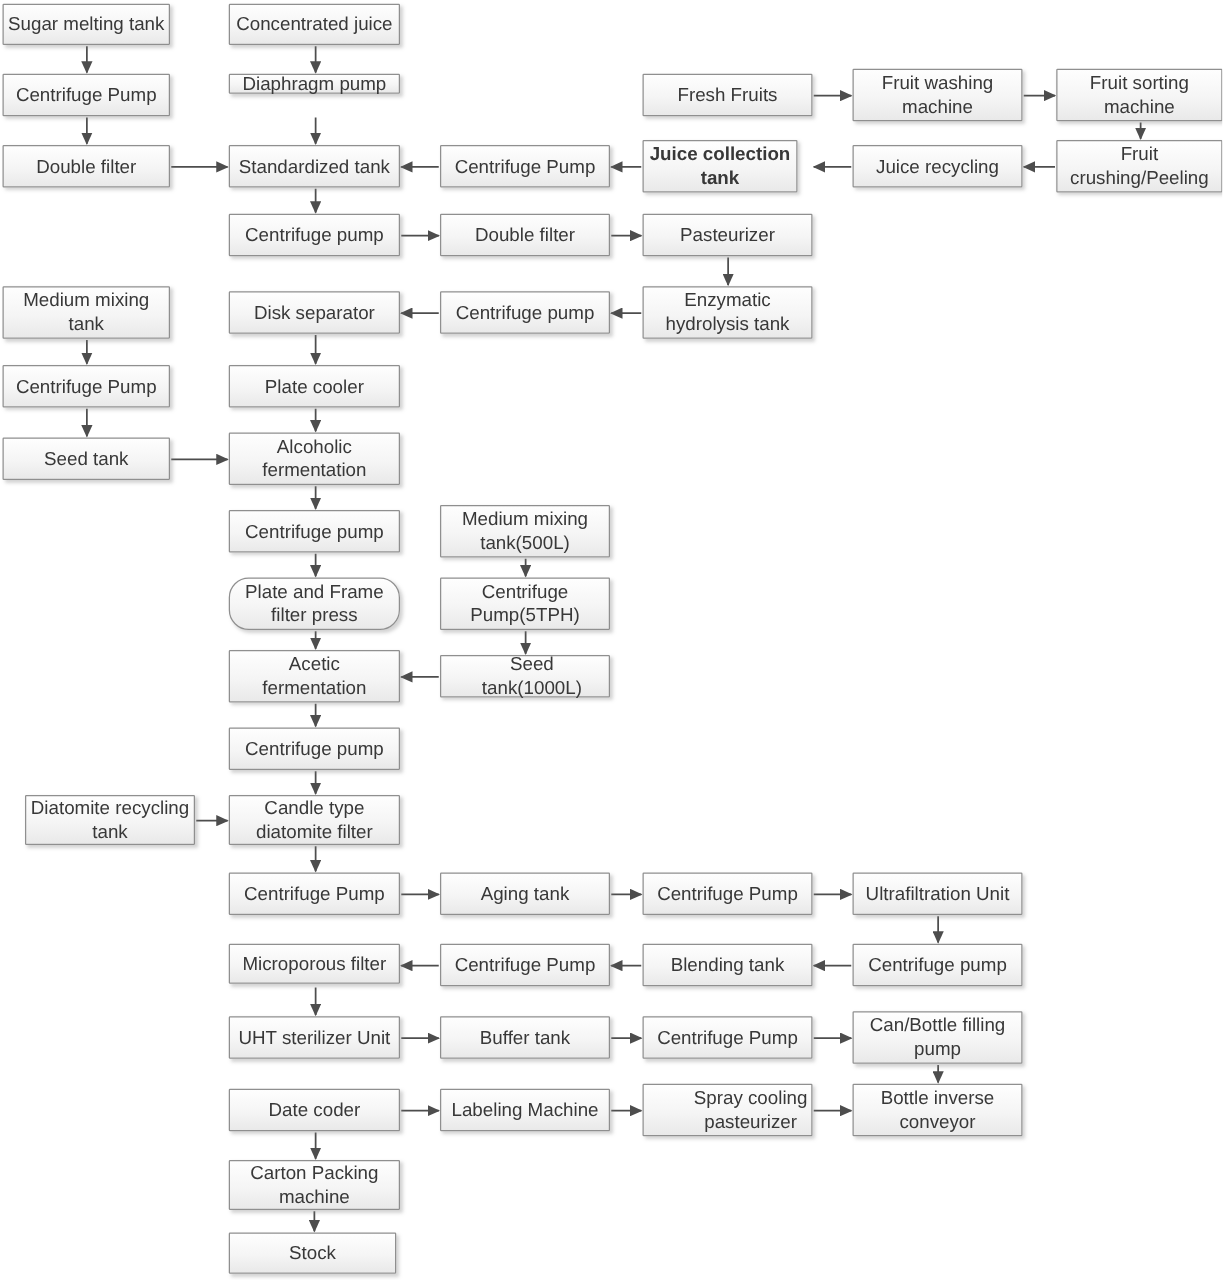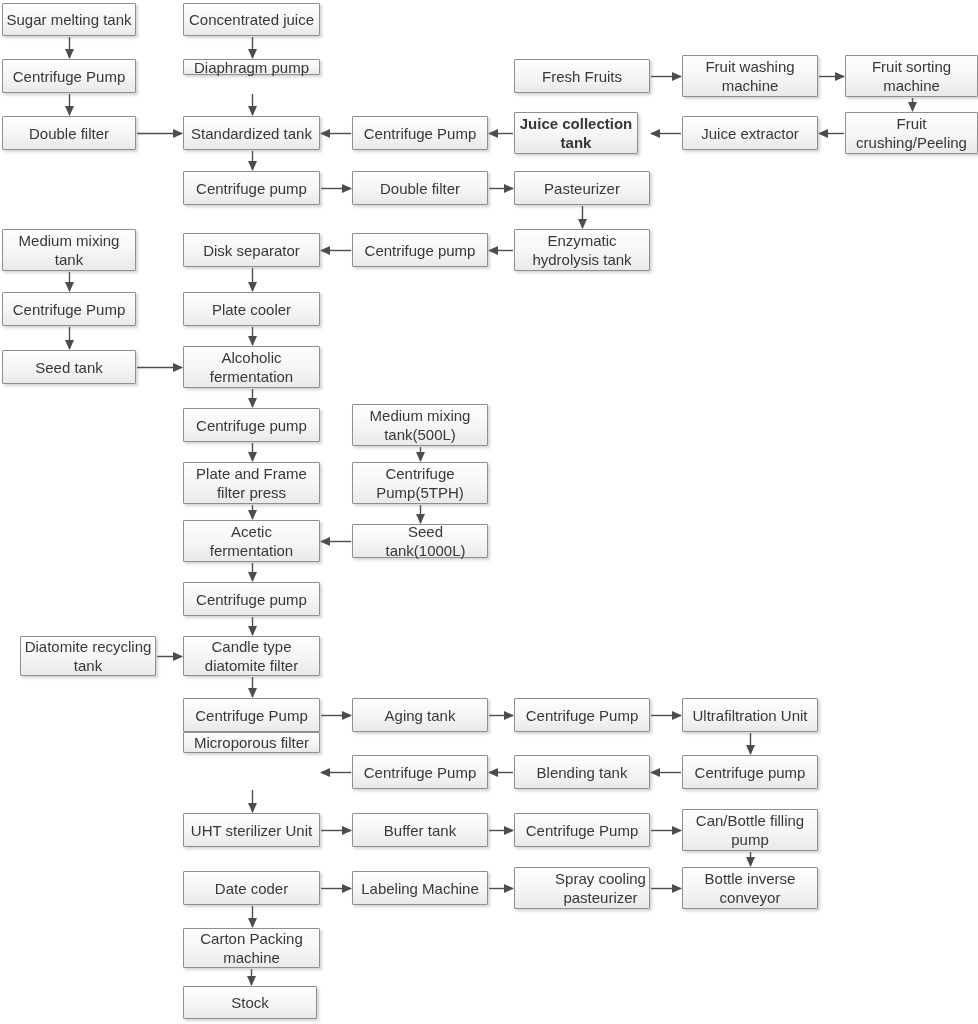--- a/index.html
+++ b/index.html
@@ -107,57 +107,57 @@
     <div class="node" style="left: 514px; top: 59px; width: 136px; height: 34px;">Fresh Fruits</div>
     <div class="node" style="left: 682px; top: 55px; width: 136px; height: 42px;">Fruit washing
 machine</div>
     <div class="node" style="left: 845px; top: 55px; width: 133px; height: 42px;">Fruit sorting
 machine</div>
     <div class="node" style="left: 2px; top: 116px; width: 134px; height: 34px;">Double filter</div>
     <div class="node" style="left: 183px; top: 116px; width: 137px; height: 34px;">Standardized tank</div>
     <div class="node" style="left: 352px; top: 116px; width: 136px; height: 34px;">Centrifuge Pump</div>
     <div class="node" style="left: 514px; top: 112px; width: 124px; height: 42px; font-weight: bold;">Juice collection
 tank</div>
-    <div class="node" style="left: 682px; top: 116px; width: 136px; height: 34px;">Juice extractor</div>
+    <div class="node" style="left: 682px; top: 116px; width: 136px; height: 34px;">Juice recycling</div>
     <div class="node" style="left: 845px; top: 112px; width: 133px; height: 42px;">Fruit
 crushing/Peeling</div>
     <div class="node" style="left: 183px; top: 171px; width: 137px; height: 34px;">Centrifuge pump</div>
     <div class="node" style="left: 352px; top: 171px; width: 136px; height: 34px;">Double filter</div>
     <div class="node" style="left: 514px; top: 171px; width: 136px; height: 34px;">Pasteurizer</div>
     <div class="node" style="left: 2px; top: 229px; width: 134px; height: 42px;">Medium mixing
 tank</div>
     <div class="node" style="left: 183px; top: 233px; width: 137px; height: 34px;">Disk separator</div>
     <div class="node" style="left: 352px; top: 233px; width: 136px; height: 34px;">Centrifuge pump</div>
     <div class="node" style="left: 514px; top: 229px; width: 136px; height: 42px;">Enzymatic
 hydrolysis tank</div>
     <div class="node" style="left: 2px; top: 292px; width: 134px; height: 34px;">Centrifuge Pump</div>
     <div class="node" style="left: 183px; top: 292px; width: 137px; height: 34px;">Plate cooler</div>
     <div class="node" style="left: 2px; top: 350px; width: 134px; height: 34px;">Seed tank</div>
     <div class="node" style="left: 183px; top: 346px; width: 137px; height: 42px;">Alcoholic
 fermentation</div>
     <div class="node" style="left: 183px; top: 408px; width: 137px; height: 34px;">Centrifuge pump</div>
     <div class="node" style="left: 352px; top: 404px; width: 136px; height: 42px;">Medium mixing
 tank(500L)</div>
-    <div class="node" style="left: 183px; top: 462px; width: 137px; height: 42px;">Plate and Frame
+    <div class="node" style="left: 183px; top: 462px; width: 137px; height: 42px; border-radius: 16px;">Plate and Frame
 filter press</div>
     <div class="node" style="left: 352px; top: 462px; width: 136px; height: 42px;">Centrifuge
 Pump(5TPH)</div>
     <div class="node" style="left: 183px; top: 520px; width: 137px; height: 42px;">Acetic
 fermentation</div>
     <div class="node" style="left: 352px; top: 524px; width: 136px; height: 34px; padding-left: 14px;">Seed tank(1000L)</div>
     <div class="node" style="left: 183px; top: 582px; width: 137px; height: 34px;">Centrifuge pump</div>
     <div class="node" style="left: 20px; top: 636px; width: 136px; height: 40px;">Diatomite recycling
 tank</div>
     <div class="node" style="left: 183px; top: 636px; width: 137px; height: 40px;">Candle type
 diatomite filter</div>
     <div class="node" style="left: 183px; top: 698px; width: 137px; height: 34px;">Centrifuge Pump</div>
     <div class="node" style="left: 352px; top: 698px; width: 136px; height: 34px;">Aging tank</div>
     <div class="node" style="left: 514px; top: 698px; width: 136px; height: 34px;">Centrifuge Pump</div>
     <div class="node" style="left: 682px; top: 698px; width: 136px; height: 34px;">Ultrafiltration Unit</div>
-    <div class="node" style="left: 183px; top: 732px; width: 137px; height: 21px;">Microporous filter</div>
+    <div class="node" style="left: 183px; top: 755px; width: 137px; height: 32px;">Microporous filter</div>
     <div class="node" style="left: 352px; top: 755px; width: 136px; height: 34px;">Centrifuge Pump</div>
     <div class="node" style="left: 514px; top: 755px; width: 136px; height: 34px;">Blending tank</div>
     <div class="node" style="left: 682px; top: 755px; width: 136px; height: 34px;">Centrifuge pump</div>
     <div class="node" style="left: 183px; top: 813px; width: 137px; height: 34px;">UHT sterilizer Unit</div>
     <div class="node" style="left: 352px; top: 813px; width: 136px; height: 34px;">Buffer tank</div>
     <div class="node" style="left: 514px; top: 813px; width: 136px; height: 34px;">Centrifuge Pump</div>
     <div class="node" style="left: 682px; top: 809px; width: 136px; height: 42px;">Can/Bottle filling
 pump</div>
     <div class="node" style="left: 183px; top: 871px; width: 137px; height: 34px;">Date coder</div>
     <div class="node" style="left: 352px; top: 871px; width: 136px; height: 34px;">Labeling Machine</div>

